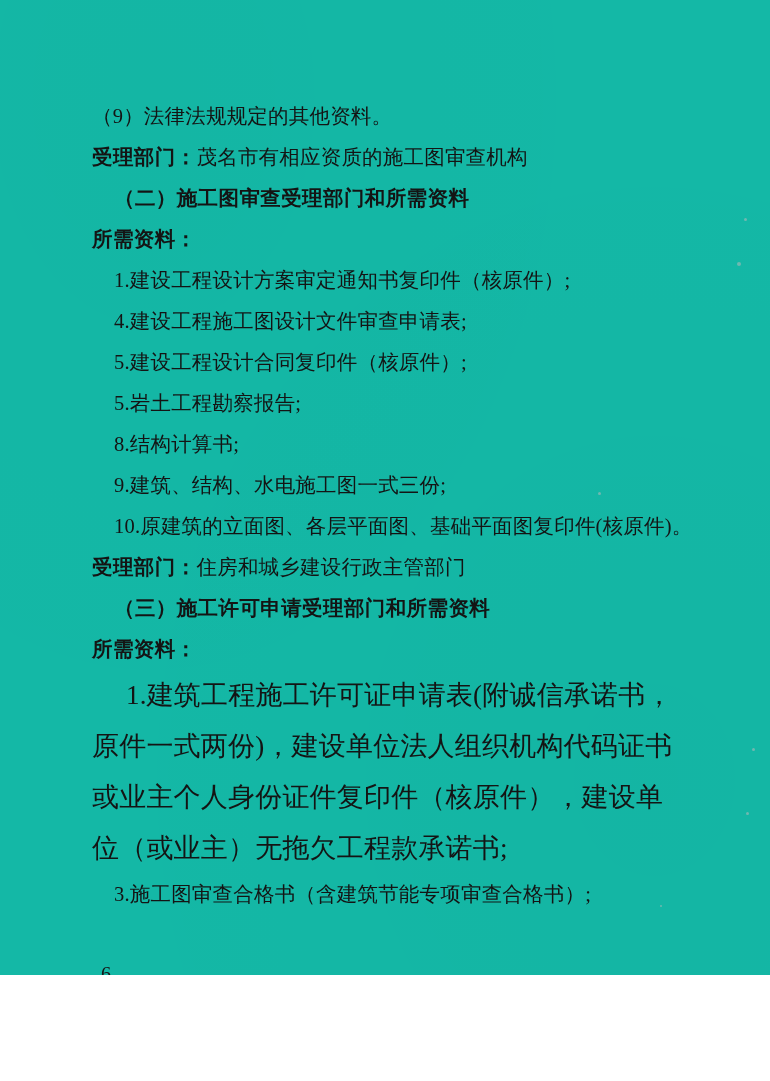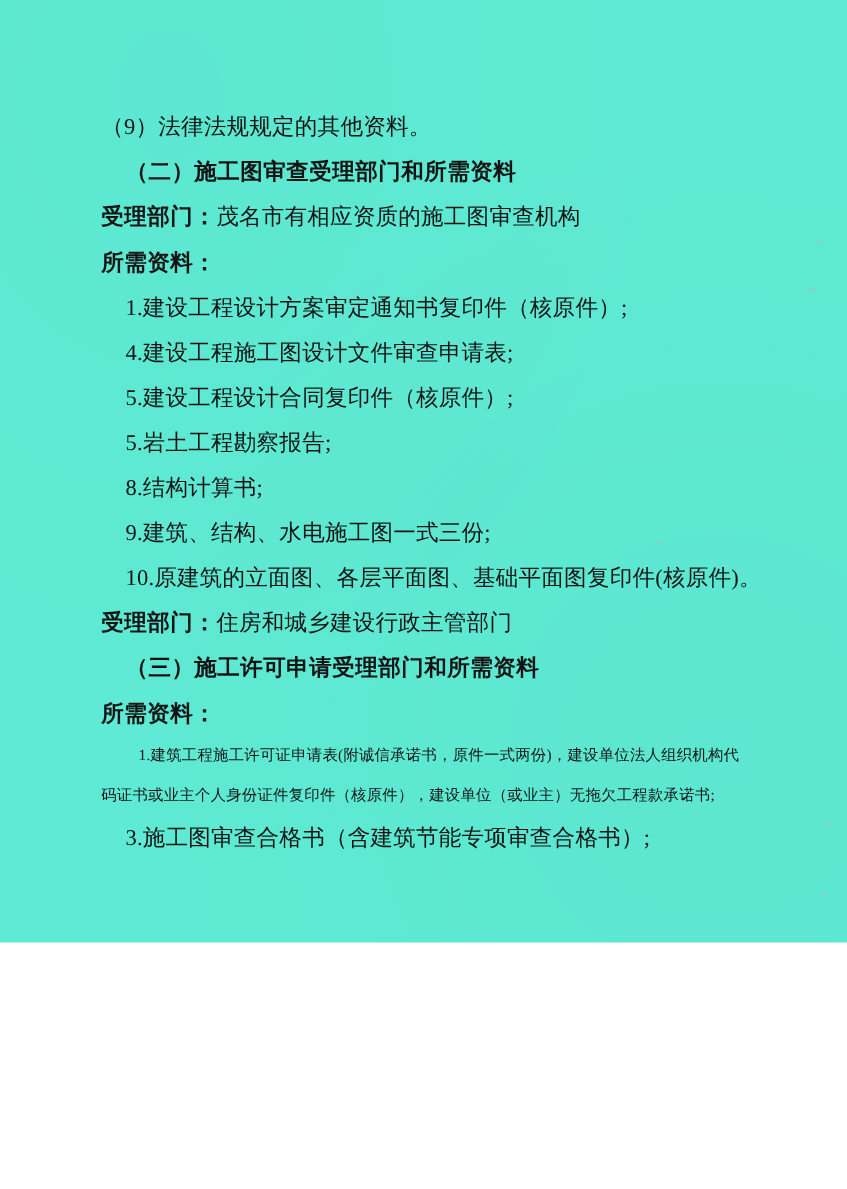--- a/index.html
+++ b/index.html
@@ -6,22 +6,22 @@
     margin: 0;
     padding: 0;
     background: #ffffff;
   }
   body {
     font-family: "Liberation Serif", "DejaVu Serif", serif;
   }
   .page {
     position: relative;
     width: 770px;
-    height: 857px;
-    background: #5eead4;
+    height: 975px;
+    background: #14b8a6;
     overflow: hidden;
     font-family: Liberation Serif, serif;
   }
   
   .page::before {
     content: "";
     position: absolute;
     inset: 0;
     background:
       radial-gradient(ellipse at 20% 10%, rgba(0,0,0,0.012), transparent 60%),
@@ -46,22 +46,22 @@
     letter-spacing: 0.4px;
   }
   .indent1 { padding-left: 0px; }
   .indent2 { padding-left: 22px; }
   .indent-head { padding-left: 22px; }
   .wrapline {
     white-space: normal;
   }
   .para-block {
     color: #141414;
-    font-size: 14px;
-    line-height: 36px;
+    font-size: 27px;
+    line-height: 51px;
     letter-spacing: 0.2px;
   }
   .label-inline {
     font-weight: bold;
     letter-spacing: 0.4px;
   }
   .pagenum {
     position: absolute;
     left: 80px;
     top: 963px;
@@ -81,26 +81,26 @@
 <body>
 
 <div class="page">
 
   <div class="content">
 
     <div class="line indent1">
       <span>（9）法律法规规定的其他资料。</span>
     </div>
 
+    <div class="line indent1">
+      <span class="label-inline">受理部门：</span><span>茂名市有相应资质的施工图审查机构</span>
+    </div>
+
     <div class="line bold indent-head">
       <span>（二）施工图审查受理部门和所需资料</span>
-    </div>
-
-    <div class="line indent1">
-      <span class="label-inline">受理部门：</span><span>茂名市有相应资质的施工图审查机构</span>
     </div>
 
     <div class="line bold indent1">
       <span>所需资料：</span>
     </div>
 
     <div class="line indent2">
       <span>1.建设工程设计方案审定通知书复印件（核原件）;</span>
     </div>
     <div class="line indent2">

